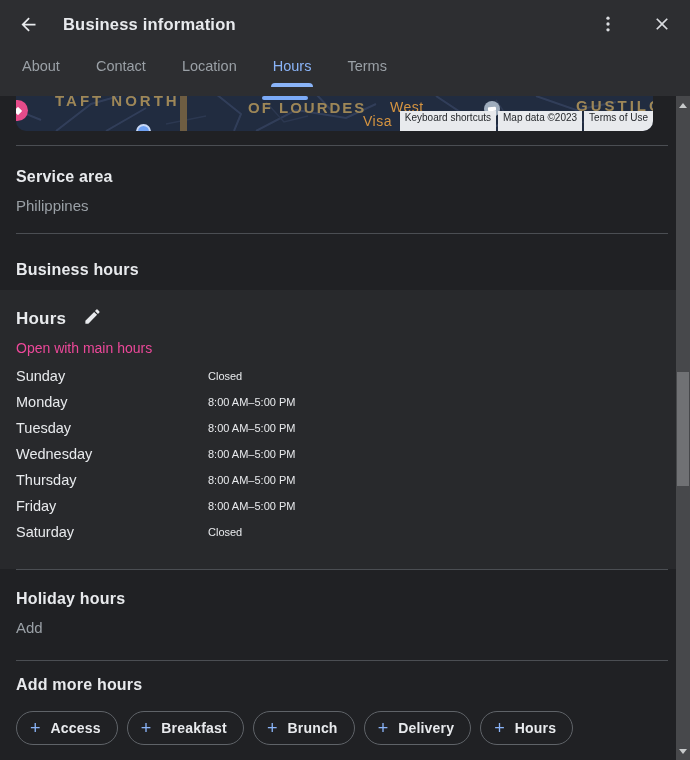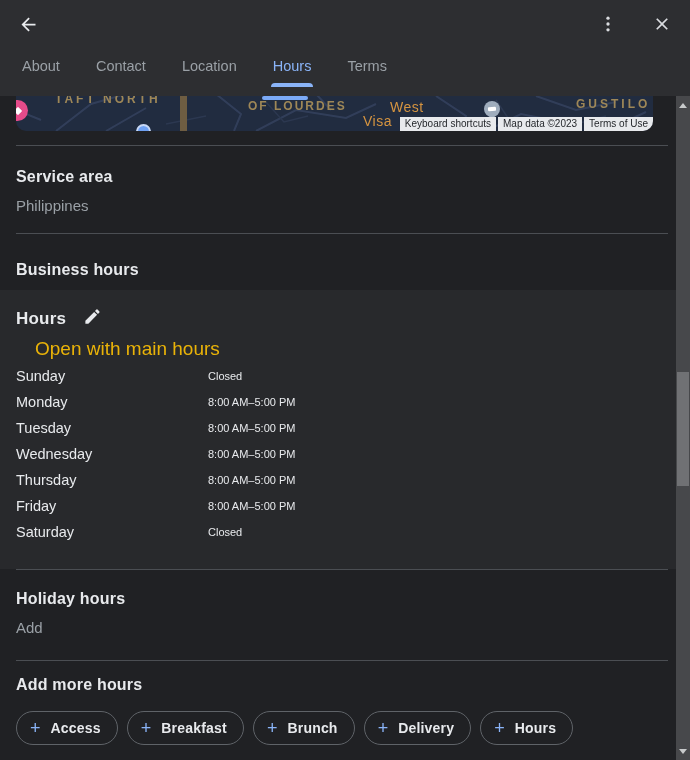--- a/index.html
+++ b/index.html
@@ -27,57 +27,57 @@
     position:absolute; left:-2px; right:-2px; bottom:5px; height:4px;
     background:#8ab4f8; border-radius:4px 4px 0 0;
   }
 
   
   .map {
     position:relative; margin-left:16px; width:637px; height:35px;
     background:#212c40; border-radius:0 0 10px 10px; overflow:hidden; cursor:grab;
   }
   .map svg.roads { position:absolute; inset:0; }
-  .road-label { position:absolute; font-size:12px; font-weight:bold; letter-spacing:3px; color:#9e8757; white-space:nowrap; }
+  .road-label { position:absolute; font-size:15px; font-weight:bold; letter-spacing:3px; color:#9e8757; white-space:nowrap; }
   .road-label.orange { color:#d59440; letter-spacing:.5px; font-weight:normal; font-size:14px; }
   .lbl-taft { left:39px; top:-4px; }
   .lbl-lourdes { left:232px; top:3px; letter-spacing:2px; }
   .lbl-gustilo { left:560px; top:1px; }
   .lbl-west { left:374px; top:3px; }
   .lbl-visa { left:347px; top:17px; }
   .marker-pink {
     position:absolute; left:-9px; top:4px; width:21px; height:21px; border-radius:50% 50% 50% 4px;
     background:#e54b8a; display:flex; align-items:center; justify-content:center;
   }
   .marker-pink i { width:6px; height:6px; background:#fff; border-radius:1px; transform:rotate(45deg); display:block; }
   .marker-bluedot { position:absolute; left:120px; bottom:-8px; width:15px; height:15px; border-radius:50%; background:#6fa1f2; border:2px solid #c8d8f5; }
   .marker-poi { position:absolute; left:468px; top:5px; width:16px; height:16px; border-radius:50%; background:#9fadbd; }
   .marker-poi::after { content:""; position:absolute; left:5px; top:15px; border:3px solid transparent; border-top:4px solid #9fadbd; }
   .marker-poi i { position:absolute; left:4px; top:6px; width:8px; height:4px; background:#fff; border-radius:1px; transform:rotate(-4deg); }
   .road-blue-top { position:absolute; left:246px; top:0; width:46px; height:4px; background:#7baaf7; border-radius:2px; }
   .road-tan { position:absolute; left:164px; top:0; width:7px; height:35px; background:#6e5d42; }
 
   .map-attrib { position:absolute; right:0; bottom:0; display:flex; font-size:10px; color:#25282c; }
-  .map-attrib > div { background:#e8eaed; height:14px; line-height:14px; padding:0 5px; margin-left:2px; white-space:nowrap; }
+  .map-attrib > div { background:#e8eaed; height:20px; line-height:14px; padding:0 5px; margin-left:2px; white-space:nowrap; }
 
   
   .divider { height:1px; background:#4b4e53; margin-left:16px; margin-right:22px; }
   .section-title { font-size:16px; line-height:17px; font-weight:bold; letter-spacing:.2px; margin-left:16px; color:#e8eaed; }
   .muted-value { font-size:15px; line-height:16px; color:#9aa0a6; margin-left:16px; cursor:pointer; }
 
   .mt14{margin-top:14px;} .mt22{margin-top:22px;} .mt13{margin-top:13px;}
   .mt19{margin-top:19px;} .mt27{margin-top:27px;} .mt12{margin-top:12px;}
   .mt20{margin-top:20px;} .mt24{margin-top:24px;} .mt15{margin-top:15px;}
   .mt18{margin-top:18px;}
 
   .hours-card { background:#28292c; padding:18px 16px 18px 16px; width:676px; }
   .card-title-row { display:flex; align-items:center; }
   .card-title { font-size:17px; line-height:19px; font-weight:bold; letter-spacing:.2px; }
   .edit-btn { margin-left:16px; width:20px; height:20px; cursor:pointer; display:flex; align-items:center; justify-content:center; }
-  .hours-status { margin-top:13px; font-size:19px; line-height:15px; color:#eab308;margin-left:19px; }
+  .hours-status { margin-top:13px; font-size:14px; line-height:15px; color:#ec4899; }
   .day-table { margin-top:13px; }
   .day-row { display:flex; height:26px; align-items:flex-start; }
   .day-name { width:192px; font-size:14.5px; line-height:15px; color:#e8eaed; }
   .day-hours { font-size:11px; line-height:15px; color:#e8eaed; }
 
   
   .chips-row { display:flex; margin-left:16px; }
   .chip {
     display:flex; align-items:center; height:34px; border:1px solid #5f6368;
     border-radius:17px; padding:0 16px 0 13px; margin-right:9px; cursor:pointer;
@@ -99,20 +99,21 @@
 
 <div class="header">
   <div class="appbar">
     <div class="icon-btn">
       <span>
         <svg width="21" height="21" viewBox="0 0 24 24">
             <path fill="#e8eaed" d="M20 11H7.83l5.59-5.59L12 4l-8 8 8 8 1.41-1.41L7.83 13H20v-2z"></path>
           </svg>
       </span>
     </div>
+    <div class="appbar-title">Business information</div>
     <div class="appbar-spacer"></div>
     <div class="icon-btn">
       <span>
         <svg width="20" height="20" viewBox="0 0 24 24" fill="#dadce0">
             <circle cx="12" cy="5" r="2"></circle>
             <circle cx="12" cy="12" r="2"></circle>
             <circle cx="12" cy="19" r="2"></circle>
           </svg>
       </span>
     </div>

